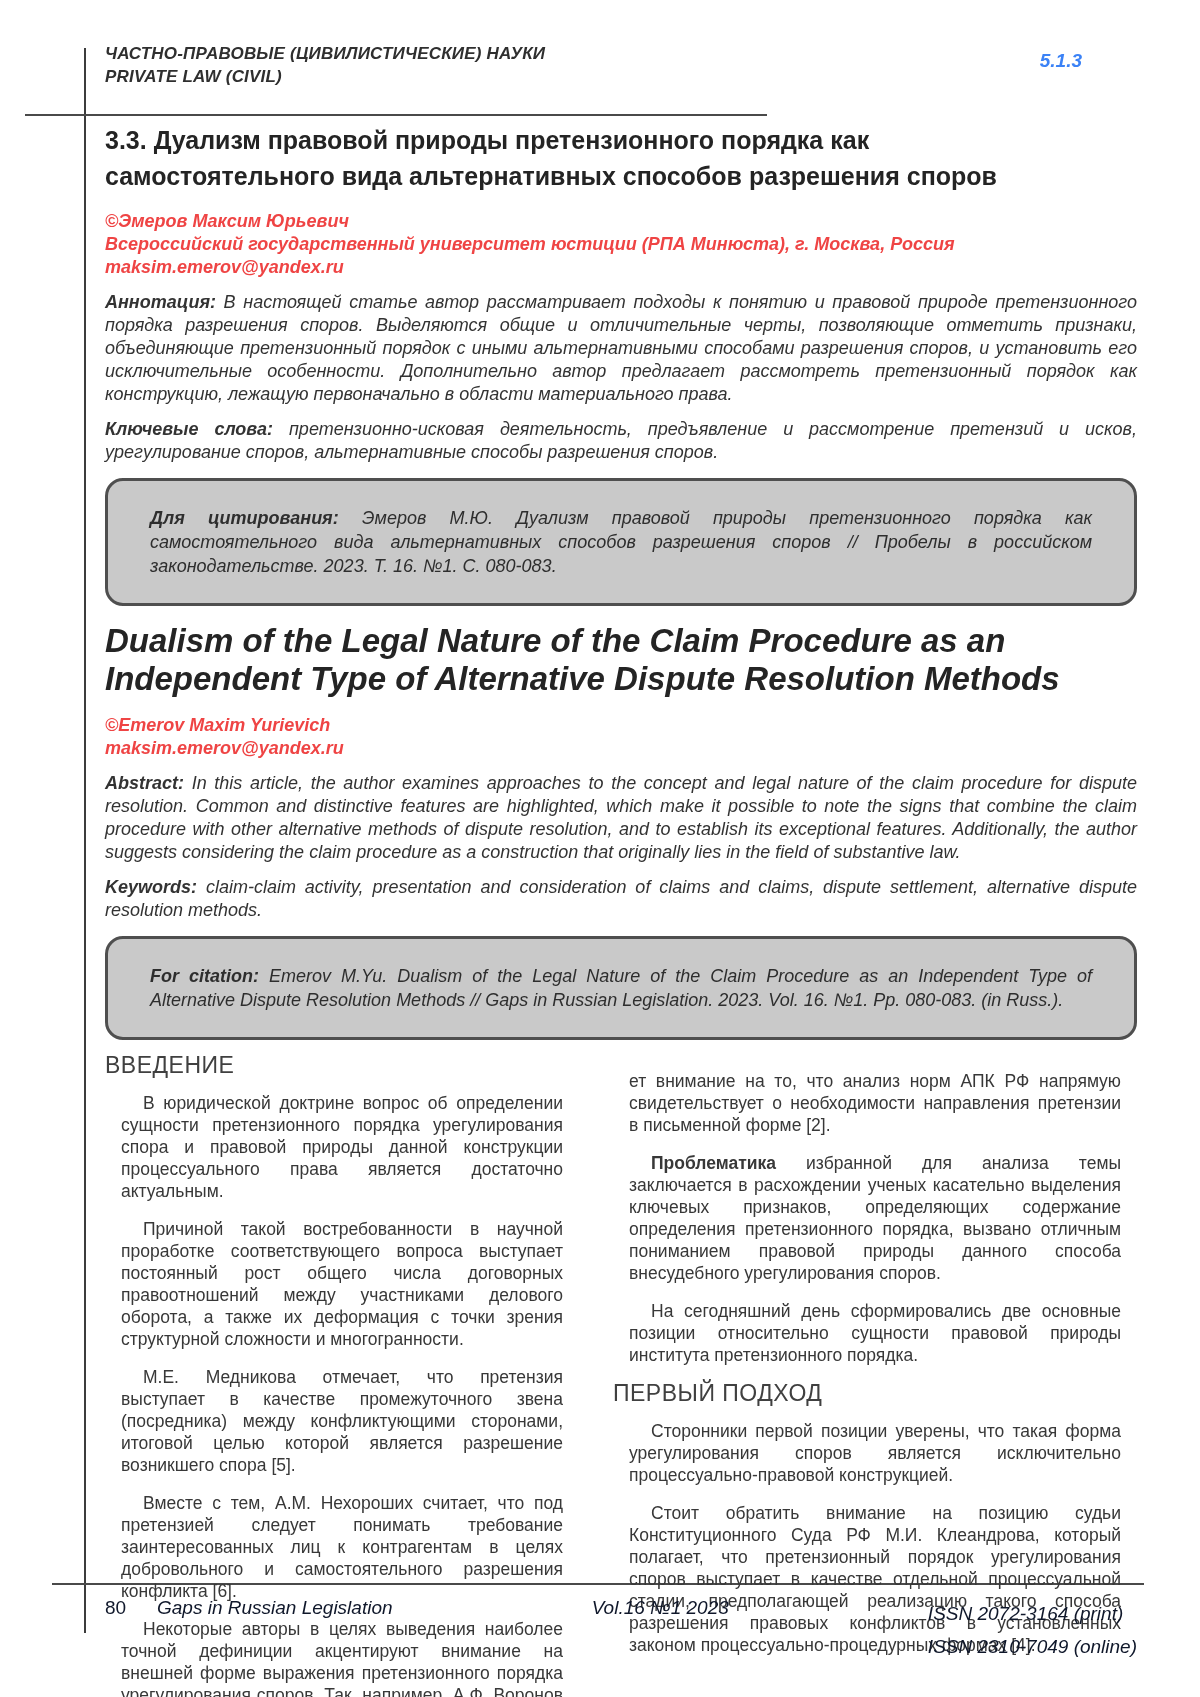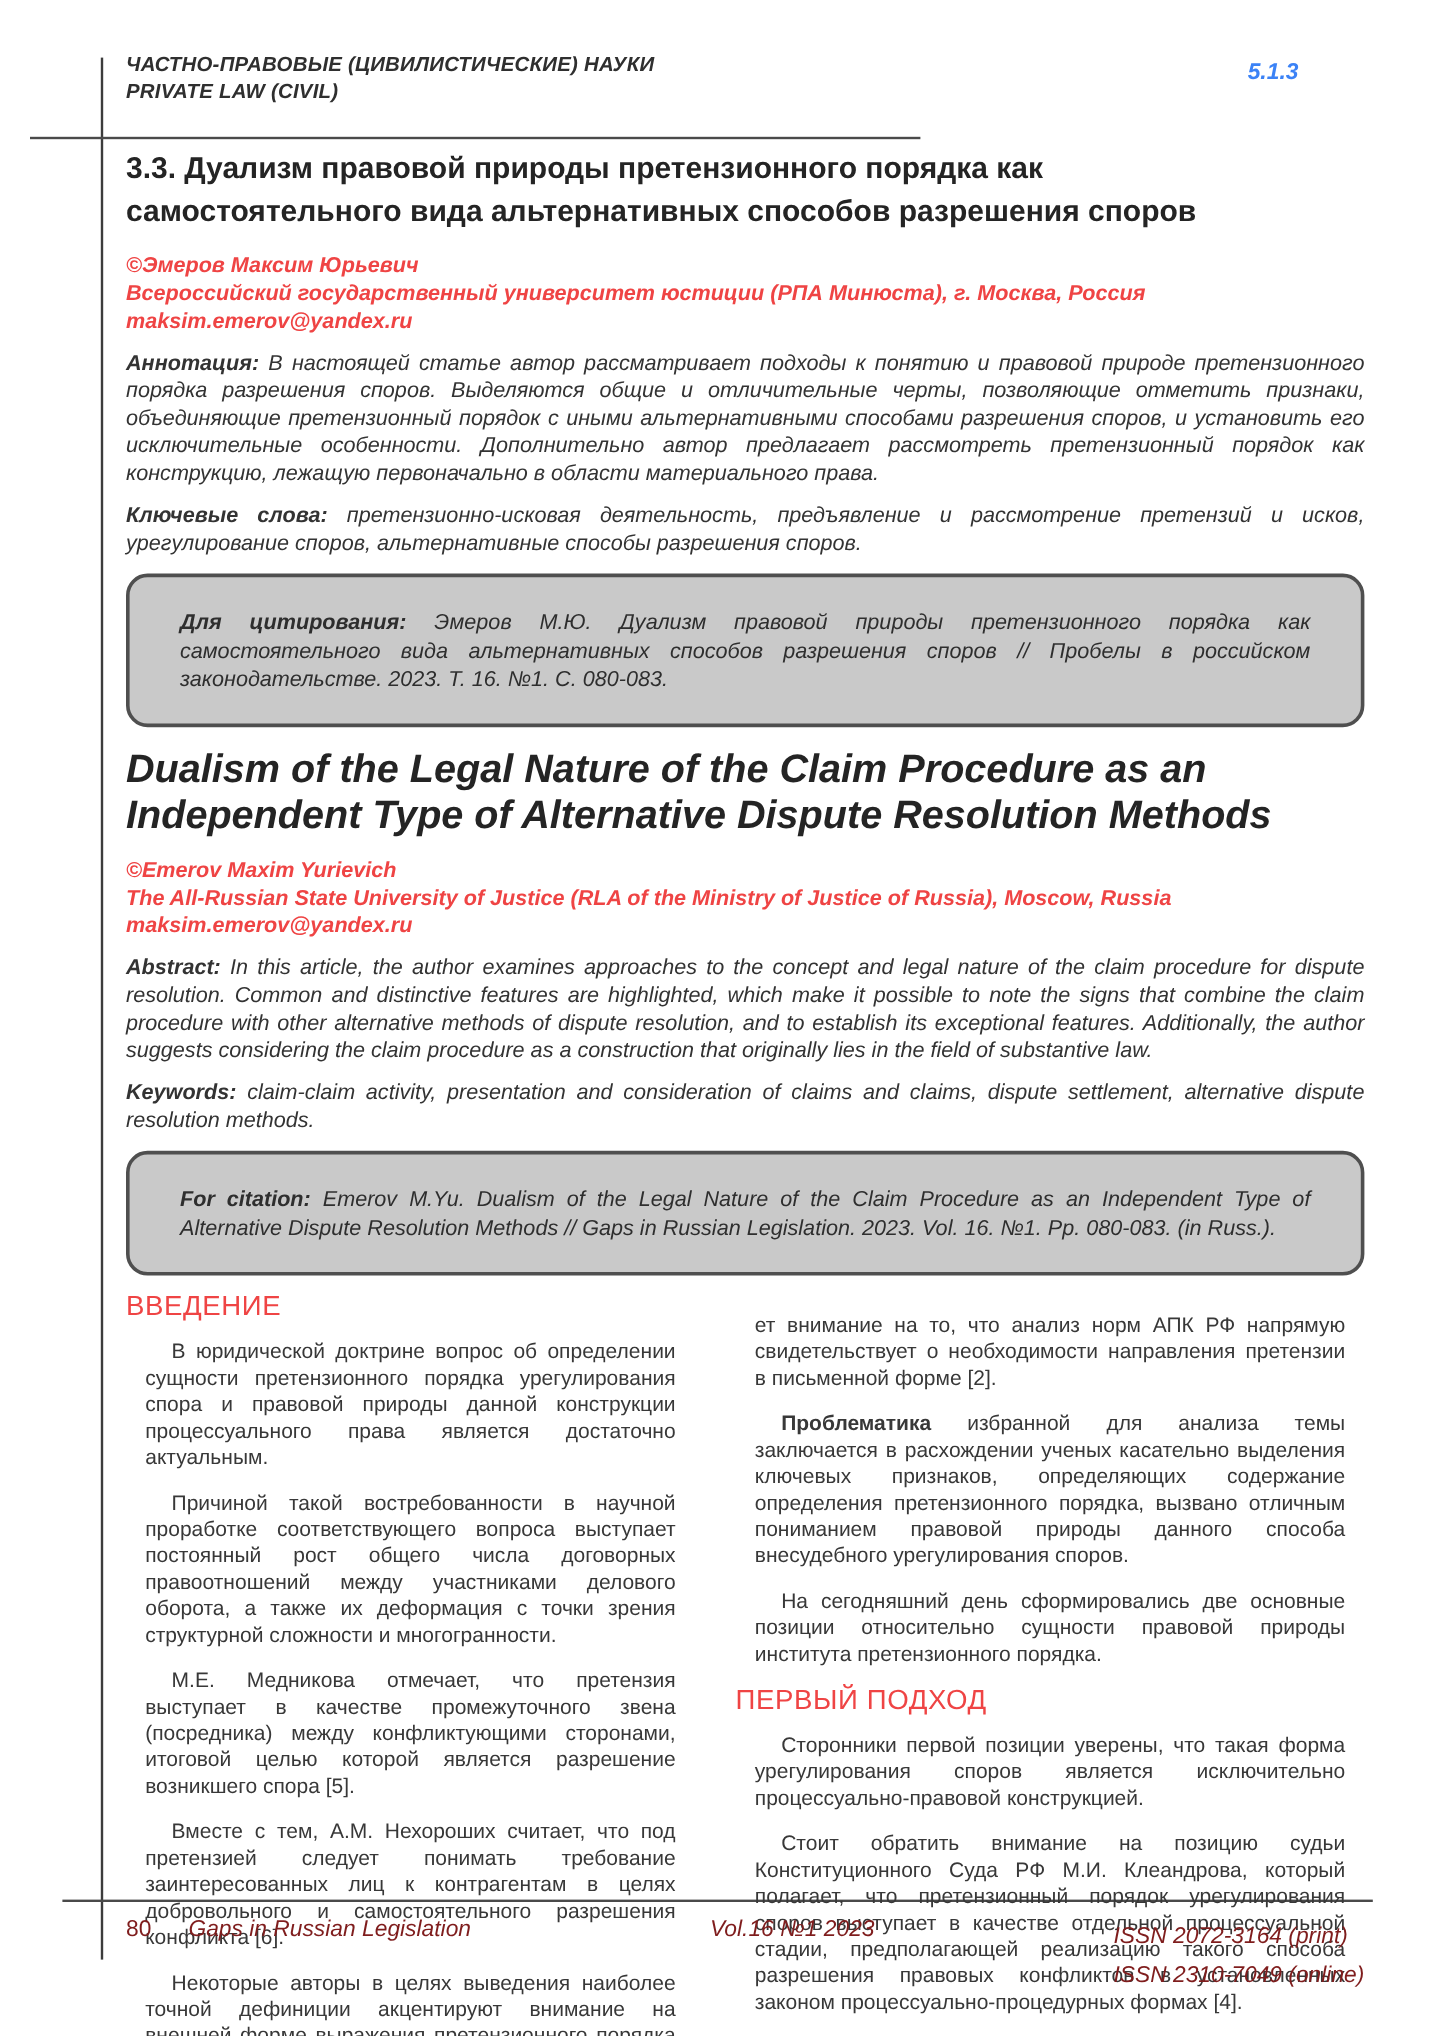--- a/index.html
+++ b/index.html
@@ -16,25 +16,25 @@
   .header .code{font-size:19px;font-weight:bold;font-style:italic;color:#3b82f6;padding-right:55px;padding-top:8px;}
   h1.title-ru{margin:34px 0 0 0;font-size:25px;font-weight:bold;line-height:36px;color:#242424;max-width:1000px;}
   .meta{margin-top:16px;font-size:18px;font-weight:bold;font-style:italic;line-height:23px;color:#ef4444;}
   p.lead{margin:12px 0 0 0;font-size:18px;font-style:italic;line-height:23px;text-align:justify;color:#333;}
   p.lead b{font-style:italic;}
   .citebox{margin-top:14px;background:#c9c9c9;border:3px solid #4f4f4f;border-radius:18px;padding:9px 26px;}
   .citebox p{margin:16px;font-size:18px;font-style:italic;line-height:24px;text-align:justify;color:#2e2e2e;}
   h2.title-en{margin:16px 0 0 0;font-size:33px;font-weight:bold;font-style:italic;line-height:38px;color:#242424;max-width:1010px;}
   .columns{margin-top:14px;display:grid;grid-template-columns:474px 524px;column-gap:34px;
            font-size:17.5px;line-height:22px;text-align:justify;color:#383838;}
-  .columns h3{margin:0 0 9px 0;font-size:23px;font-weight:normal;letter-spacing:.5px;color:#ef4444;text-align:left;}
+  .columns h3{margin:0 0 9px 0;font-size:23px;font-weight:normal;letter-spacing:.5px;color:#404040;text-align:left;}
   .columns h3.mid{margin-top:9px;}
   .columns p{margin:16px;text-indent:22px;}
   .columns p.noindent{text-indent:0;}
-  .footer{position:absolute;left:105px;top:1597px;width:1032px;display:flex;align-items:flex-start;font-size:19px;color:#7f1d1d;}
+  .footer{position:absolute;left:105px;top:1597px;width:1032px;display:flex;align-items:flex-start;font-size:19px;color:#0f172a;}
   .footer .pageno{font-style:normal;width:52px;}
   .footer .journal{font-style:italic;flex:0 0 auto;}
   .footer .issue{font-style:italic;flex:1;text-align:center;}
   .footer .issn{font-style:italic;text-align:left;line-height:33px;flex:0 0 auto;}
 </style>
 </head>
 <body>
 
 <div class="vline"></div>
 <div class="header-rule"></div>
@@ -63,21 +63,20 @@
   <p class="lead"><b>Ключевые слова:</b><span> претензионно-исковая деятельность, предъявление и рассмотрение претензий и исков, урегулирование споров, альтернативные способы разрешения споров.</span></p>
 
   <div class="citebox">
     <p><b>Для цитирования:</b><span> Эмеров М.Ю. Дуализм правовой природы претензионного порядка как самостоятельного вида альтернативных способов разрешения споров // Пробелы в российском законодательстве. 2023. Т. 16. №1. С. 080-083.</span></p>
   </div>
 
   <h2 class="title-en">Dualism of the Legal Nature of the Claim Procedure as an Independent Type of Alternative Dispute Resolution Methods</h2>
 
   <div class="meta">
     <div>©Emerov Maxim Yurievich</div>
-    <div>The All-Russian State University of Justice (RLA of the Ministry of Justice of Russia), Moscow, Russia</div>
     <div>maksim.emerov@yandex.ru</div>
   </div>
 
   <p class="lead"><b>Abstract:</b><span> In this article, the author examines approaches to the concept and legal nature of the claim procedure for dispute resolution. Common and distinctive features are highlighted, which make it possible to note the signs that combine the claim procedure with other alternative methods of dispute resolution, and to establish its exceptional features. Additionally, the author suggests considering the claim procedure as a construction that originally lies in the field of substantive law.</span></p>
 
   <p class="lead"><b>Keywords:</b><span> claim-claim activity, presentation and consideration of claims and claims, dispute settlement, alternative dispute resolution methods.</span></p>
 
   <div class="citebox">
     <p><b>For citation:</b><span> Emerov M.Yu. Dualism of the Legal Nature of the Claim Procedure as an Independent Type of Alternative Dispute Resolution Methods // Gaps in Russian Legislation. 2023. Vol. 16. №1. Pp. 080-083. (in Russ.).</span></p>
   </div>

